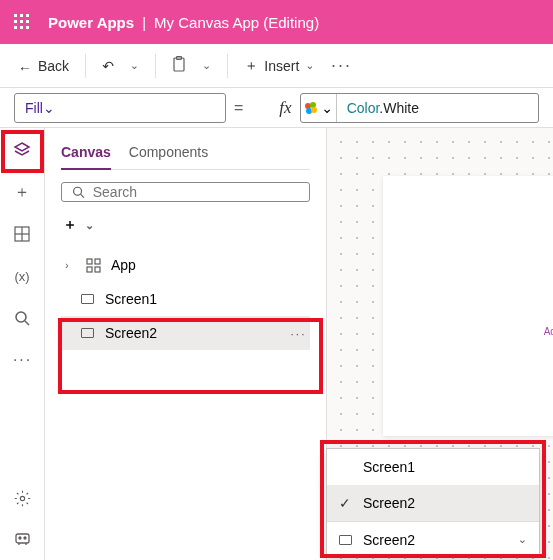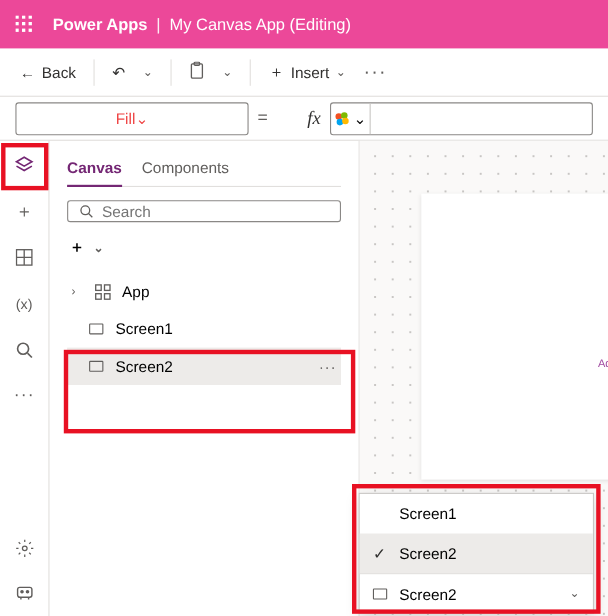--- a/index.html
+++ b/index.html
@@ -10,21 +10,21 @@
 .waffle svg { display: block; }
 .title-sep { margin: 0 8px; opacity: .9; }
 
 .cmdbar { height: 44px; border-bottom: 1px solid #e1dfdd; display: flex; align-items: center; padding: 0 12px; gap: 4px; font-size: 14px; color: #323130; }
 .cmdbar .divider { width: 1px; height: 24px; background: #e1dfdd; margin: 0 6px; }
 .cmdbar .btn { display: flex; align-items: center; gap: 6px; padding: 4px 6px; border-radius: 2px; cursor: pointer; }
 .cmdbar .chev { font-size: 11px; color: #605e5c; }
 .cmdbar .ellipsis { font-size: 18px; letter-spacing: 1px; color: #605e5c; padding: 0 6px; }
 
 .fbar { height: 40px; border-bottom: 1px solid #e1dfdd; display: flex; align-items: center; padding: 0 14px; gap: 8px; font-size: 14px; }
-.fbar .prop { border: 1px solid #8a8886; border-radius: 3px; height: 30px; width: 212px; display: flex; align-items: center; justify-content: center; padding: 0 10px; color: #ef4444; }
+.fbar .prop { border: 1px solid #8a8886; border-radius: 3px; height: 30px; width: 212px; display: flex; align-items: center; justify-content: flex-start; padding: 0 10px; color: #4c1d95; }
 .fbar .eq { color: #605e5c; font-size: 16px; }
 .fbar .fx { font-style: italic; font-family: Georgia, serif; font-size: 17px; color: #323130; margin-left: 28px; }
 .fbar .fxbox { border: 1px solid #8a8886; border-radius: 3px; height: 30px; flex: 1; display: flex; align-items: center; }
 .fxbox .copilot { width: 36px; border-right: 1px solid #c8c6c4; height: 100%; display: flex; align-items: center; justify-content: center; gap: 2px; }
 .fxbox .formula { padding: 0 10px; font-family: Consolas, monospace; font-size: 14px; }
 .fxbox .ns { color: #1a7f8c; }
 .fxbox .prop2 { color: #222; }
 .fxbox .dot { color: #222; }
 
 .main { display: flex; height: calc(100% - 128px); }
@@ -132,20 +132,23 @@
   <div class="fxbox">
     <div class="copilot">
       <svg width="16" height="16" viewBox="0 0 16 16">
           <circle cx="5" cy="6" r="3" fill="#f25022"></circle>
           <circle cx="10" cy="5" r="3" fill="#7fba00"></circle>
           <circle cx="6" cy="11" r="3" fill="#00a4ef"></circle>
           <circle cx="11" cy="10" r="3" fill="#ffb900"></circle>
         </svg>
       <span class="chev">⌄</span>
     </div>
+    <div class="formula">
+      <span class="ns">Color</span><span class="dot">.</span><span class="prop2">White</span>
+    </div>
   </div>
 </div>
 
 <div class="main">
 
   <div class="rail">
     <div class="ritem active">
       <svg width="18" height="18" viewBox="0 0 18 18" fill="none" stroke="#742774" stroke-width="1.5">
           <path d="M9 2 L16 6 L9 10 L2 6 Z"></path>
           <path d="M2 10 L9 14 L16 10"></path>

